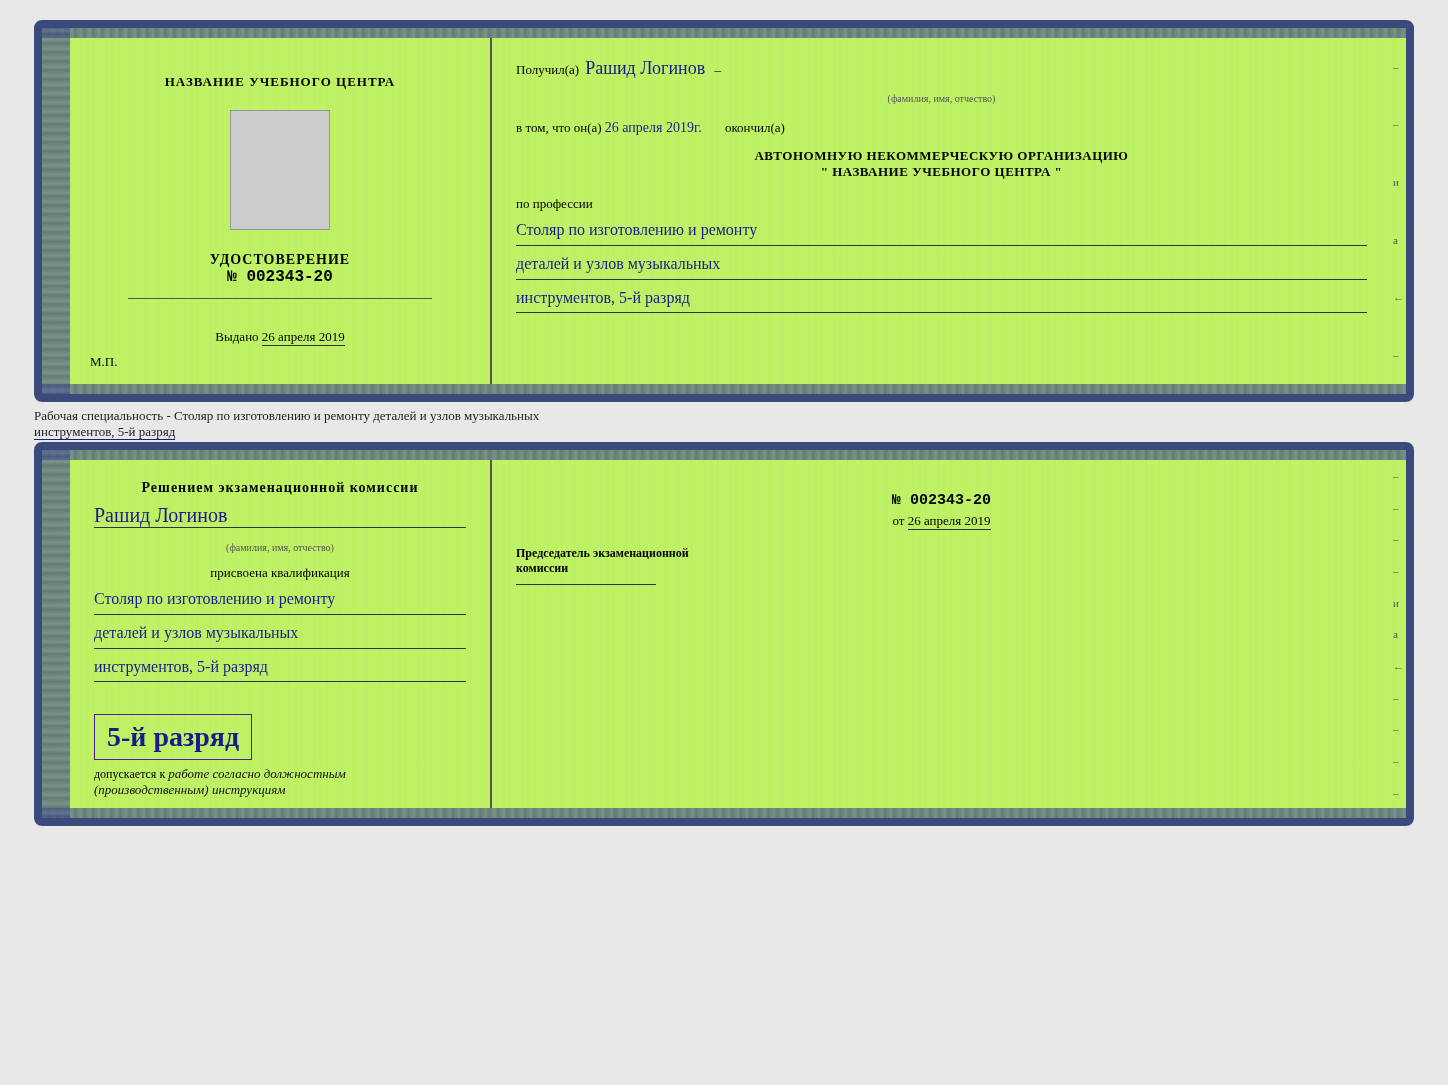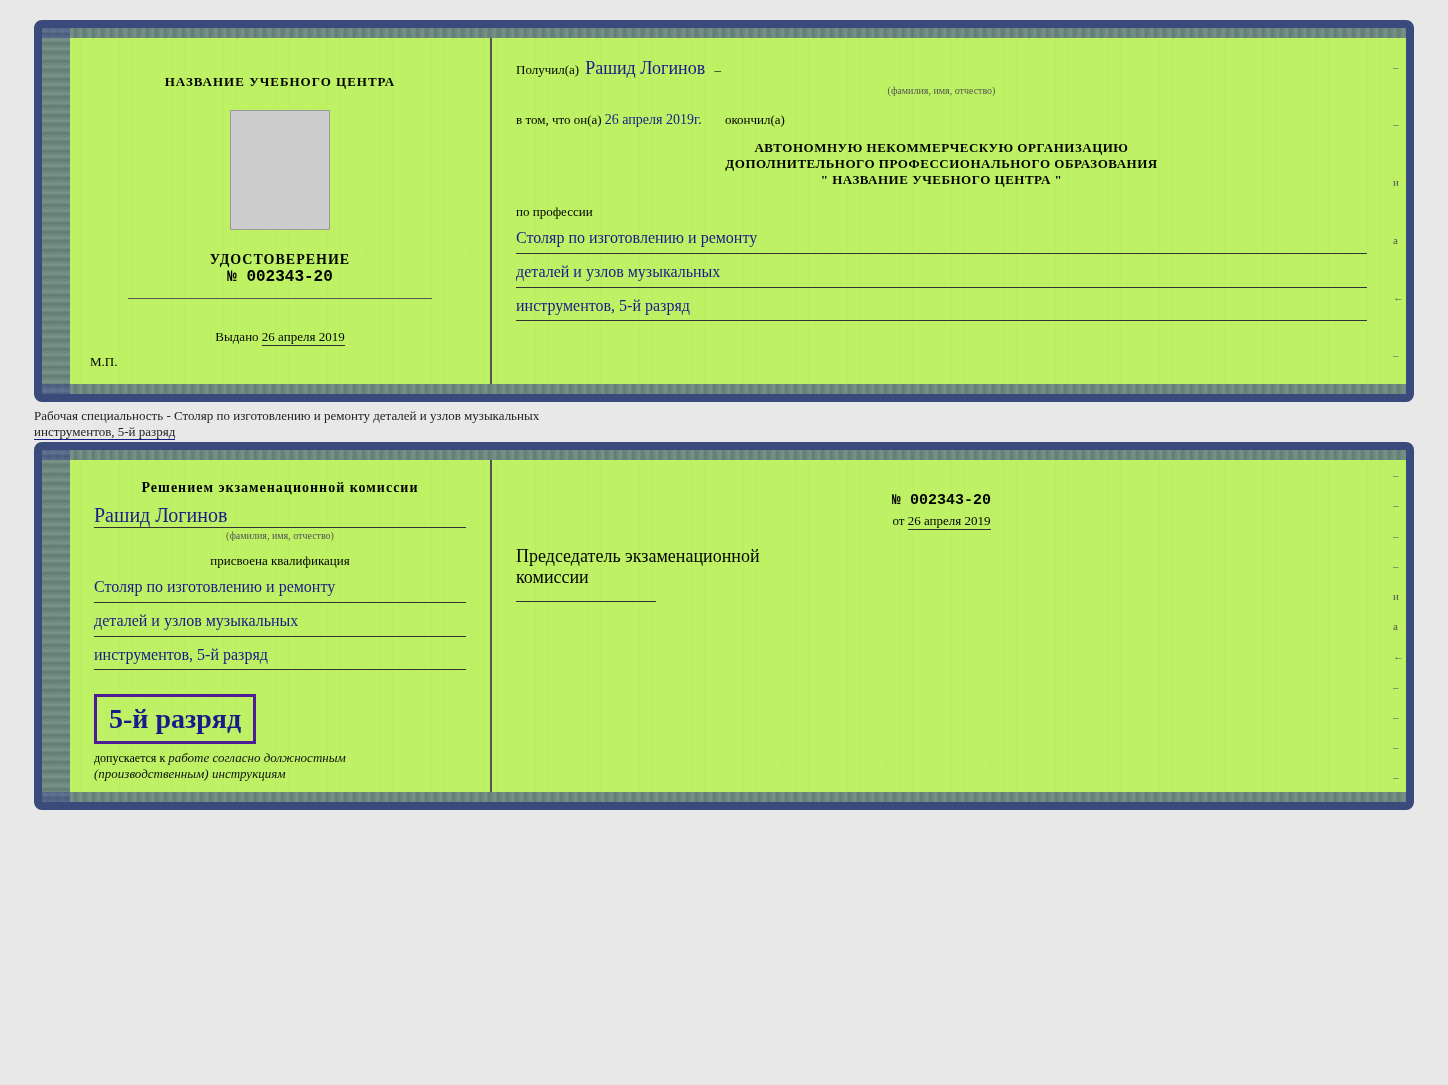--- a/index.html
+++ b/index.html
@@ -151,21 +151,21 @@
       font-family: 'Segoe Script', 'Brush Script MT', cursive;
       font-size: 18px;
       color: #1a1a8a;
     }
 
     .fio-label {
       font-size: 10px;
       text-align: center;
       color: #555;
       display: block;
-      margin-top: 2px;
+      margin-top: 14px;
     }
 
     .vtom-line {
       margin: 16px 0 8px 0;
       font-size: 13px;
     }
 
     .avt-block {
       text-align: center;
       font-size: 13px;
@@ -220,24 +220,24 @@
       font-weight: bold;
     }
 
     .prisvoena-label {
       font-size: 13px;
       margin-top: 12px;
       text-align: center;
     }
 
     .big-razryad {
-      border: 3px solid #4c1d95;
+      border: 1px solid #4c1d95;
       display: inline-block;
       padding: 6px 12px;
-      margin-top: 16px;
+      margin-top: 24px;
     }
 
     .big-razryad-text {
       font-size: 28px;
       font-weight: bold;
       color: #1a1a8a;
       font-family: 'Segoe Script', cursive;
     }
 
     .dopuskaetsya-line {
@@ -271,21 +271,22 @@
     }
 
     .ot-line {
       text-align: center;
       font-size: 13px;
       margin-bottom: 16px;
     }
 
     .podpis-block {
       margin-top: 16px;
-      font-size: 18px;
+      font-size: 12px;
+      font-weight: bold;
     }
 
     .podpis-line {
       border-bottom: 1px solid #333;
       display: inline-block;
       width: 140px;
       margin-top: 4px;
       margin-bottom: 2px;
     }
 
@@ -360,21 +361,20 @@
       <span class="fio-label">(фамилия, имя, отчество)</span>
 
       <div class="vtom-line">
         <span>в том, что он(а)</span>
         <span class="handwritten" style="font-size:14px;">26 апреля 2019г.</span>
         <span style="margin-left:20px;">окончил(а)</span>
       </div>
 
       <div class="avt-block">
         <div>АВТОНОМНУЮ НЕКОММЕРЧЕСКУЮ ОРГАНИЗАЦИЮ</div>
-        <div>ДОПОЛНИТЕЛЬНОГО ПРОФЕССИОНАЛЬНОГО ОБРАЗОВАНИЯ</div>
         <div>"   НАЗВАНИЕ УЧЕБНОГО ЦЕНТРА   "</div>
       </div>
 
       <div class="po-professii">по профессии</div>
       <span class="prof-handwritten">Столяр по изготовлению и ремонту</span>
       <span class="prof-handwritten">деталей и узлов музыкальных</span>
       <span class="prof-handwritten">инструментов, 5-й разряд</span>
     </div>
 
     <div class="right-edge-marks">

